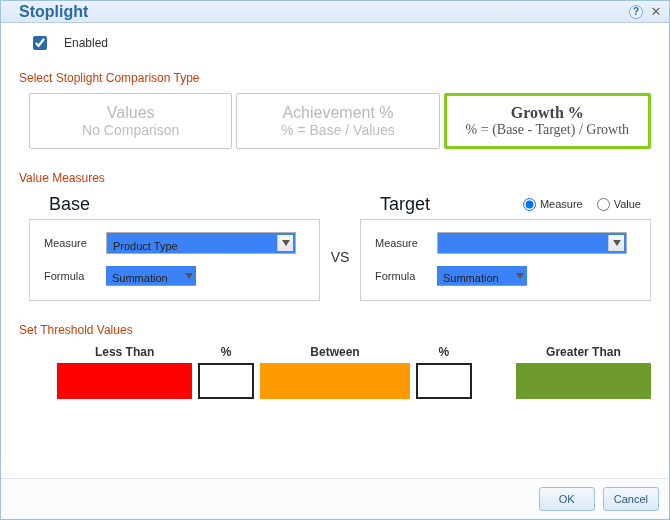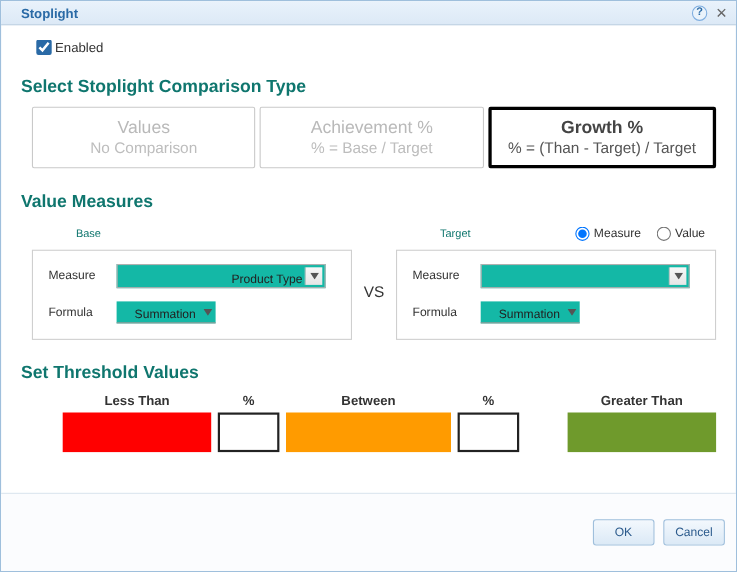--- a/index.html
+++ b/index.html
@@ -29,21 +29,21 @@
     align-items: center;
     padding: 0 6px;
     gap: 6px;
   }
   .titlebar .icon-box {
     width: 6px; height: 10px;
   }
   .titlebar .title {
     color: #2a6aa6;
     font-weight: bold;
-    font-size: 12px;
+    font-size: 16px;
     flex: 1;
   }
   .titlebar .help-icon {
     width: 14px; height: 14px;
     display: inline-flex; align-items:center; justify-content:center;
     color: #2a6aa6;
     font-weight: bold;
     border: 1px solid #7faee0;
     border-radius: 50%;
     font-size: 10px;
@@ -59,32 +59,32 @@
     line-height: 1;
   }
   .content {
     flex: 1;
     padding: 10px 18px 10px 18px;
     overflow: hidden;
   }
   .enabled-row {
     display: flex;
     align-items: center;
-    gap: 0;
+    gap: 14px;
     margin-bottom: 18px;
     margin-left: 10px;
   }
   input[type=checkbox] {
     accent-color: #2a6aa6;
     width: 14px; height: 14px;
   }
   .section-heading {
-    font-weight: bold;
-    font-size: 16px;
-    color: #0f766e;
+    font-weight: normal;
+    font-size: 12px;
+    color: #c2410c;
     margin-bottom: 8px;
   }
   .type-row {
     display: flex;
     gap: 4px;
     margin-bottom: 22px;
     margin-left: 10px;
   }
   .type-card {
     flex: 1;
@@ -100,21 +100,22 @@
   }
   .type-card .t1 {
     font-size: 16px;
     color: #b9b9b9;
   }
   .type-card .t2 {
     font-size: 14px;
     color: #bdbdbd;
   }
   .type-card.selected {
-    border: 3px solid #000000;
+    border: 3px solid #84cc16;
+    font-family: Liberation Serif, serif;
   }
   .type-card.selected .t1 { color: #444; font-weight: 600;}
   .type-card.selected .t2 { color: #555; }
 
   .measures-wrap { margin-left: 10px; }
   .measures-row {
     display: flex;
     align-items: stretch;
     gap: 0;
     margin-top: 4px;
@@ -124,23 +125,23 @@
     flex: 1;
   }
   .measures-head {
     display: flex;
     align-items: center;
     height: 22px;
     padding: 0 4px;
     margin-bottom: 4px;
   }
   .measures-head .col-title {
-    font-size: 10px;
-    color: #0f766e;
-    margin-left: 36px;
+    font-size: 18px;
+    color: #0f172a;
+    margin-left: 16px;
   }
   .measures-head .radios {
     margin-left: auto;
     display: flex;
     gap: 14px;
     align-items: center;
     font-size: 11px;
     margin-right: 6px;
   }
   .measures-box {
@@ -152,28 +153,27 @@
     align-items: center;
     gap: 12px;
     margin-bottom: 12px;
     font-size: 11px;
   }
   .field-row label { width: 50px; color: #333; }
   .select {
     position: relative;
     border: 1px solid #b0b0b0;
     height: 22px;
-    background: #14b8a6;
+    background: #3b82f6;
     display: inline-flex;
     align-items: center;
     padding: 5px 20px 0 6px;
     font-size: 11px;
     color: #222;
     cursor: pointer;
-    justify-content: flex-end;
   }
   .select .chev {
     position: absolute;
     right: 2px; top: 2px; bottom: 2px;
     width: 16px;
     background: linear-gradient(#f7f7f7,#e6e6e6);
     border-left: 1px solid #c9c9c9;
     display:flex;align-items:center;justify-content:center;
   }
   .select.small { height: 20px; border: none; border-bottom: 1px solid #9a9a9a; padding-right: 18px;}
@@ -218,21 +218,21 @@
     height: 36px;
     border: 2px solid #222;
     background: #fff;
   }
   .w-large { width: 155px; margin-left: 38px; }
   .w-small { width: 64px; }
   .w-mid   { width: 172px; justify-content: center; }
 
   .footer {
     border-top: 1px solid #dce6ef;
-    padding: 23px 10px;
+    padding: 8px 10px;
     display: flex;
     justify-content: flex-end;
     gap: 8px;
     background: #fbfcfe;
   }
   .btn {
     min-width: 56px;
     height: 24px;
     border: 1px solid #9fbfdc;
     border-radius: 3px;
@@ -266,25 +266,25 @@
 
     <div class="section-heading">Select Stoplight Comparison Type</div>
 
     <div class="type-row">
       <div class="type-card">
         <div class="t1">Values</div>
         <div class="t2">No Comparison</div>
       </div>
       <div class="type-card">
         <div class="t1">Achievement %</div>
-        <div class="t2">% = Base / Target</div>
+        <div class="t2">% = Base / Values</div>
       </div>
       <div class="type-card selected">
         <div class="t1">Growth %</div>
-        <div class="t2">% = (Than - Target) / Target</div>
+        <div class="t2">% = (Base - Target) / Growth</div>
       </div>
     </div>
 
     <div class="section-heading">Value Measures</div>
 
     <div class="measures-wrap">
       <div class="measures-row">
 
         <div class="measures-col">
           <div class="measures-head">

